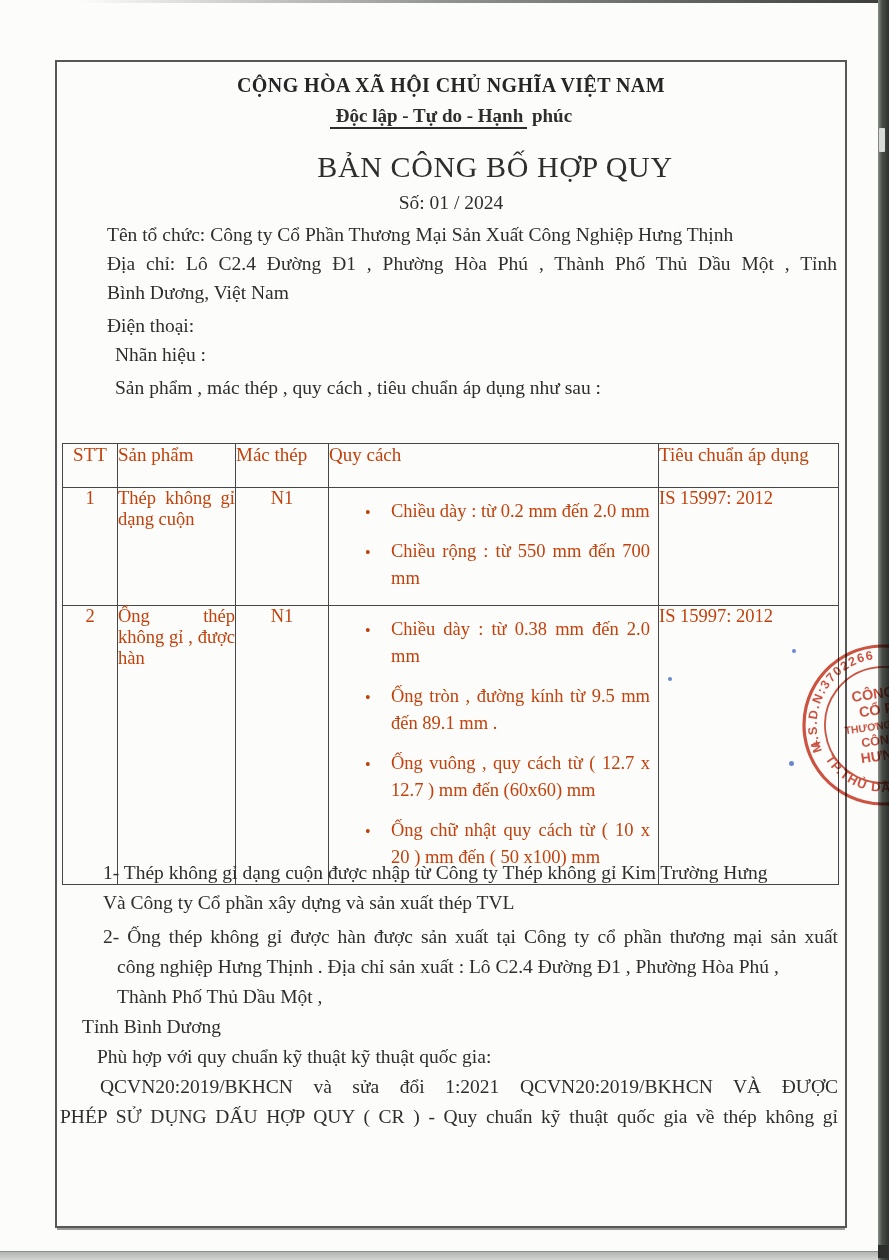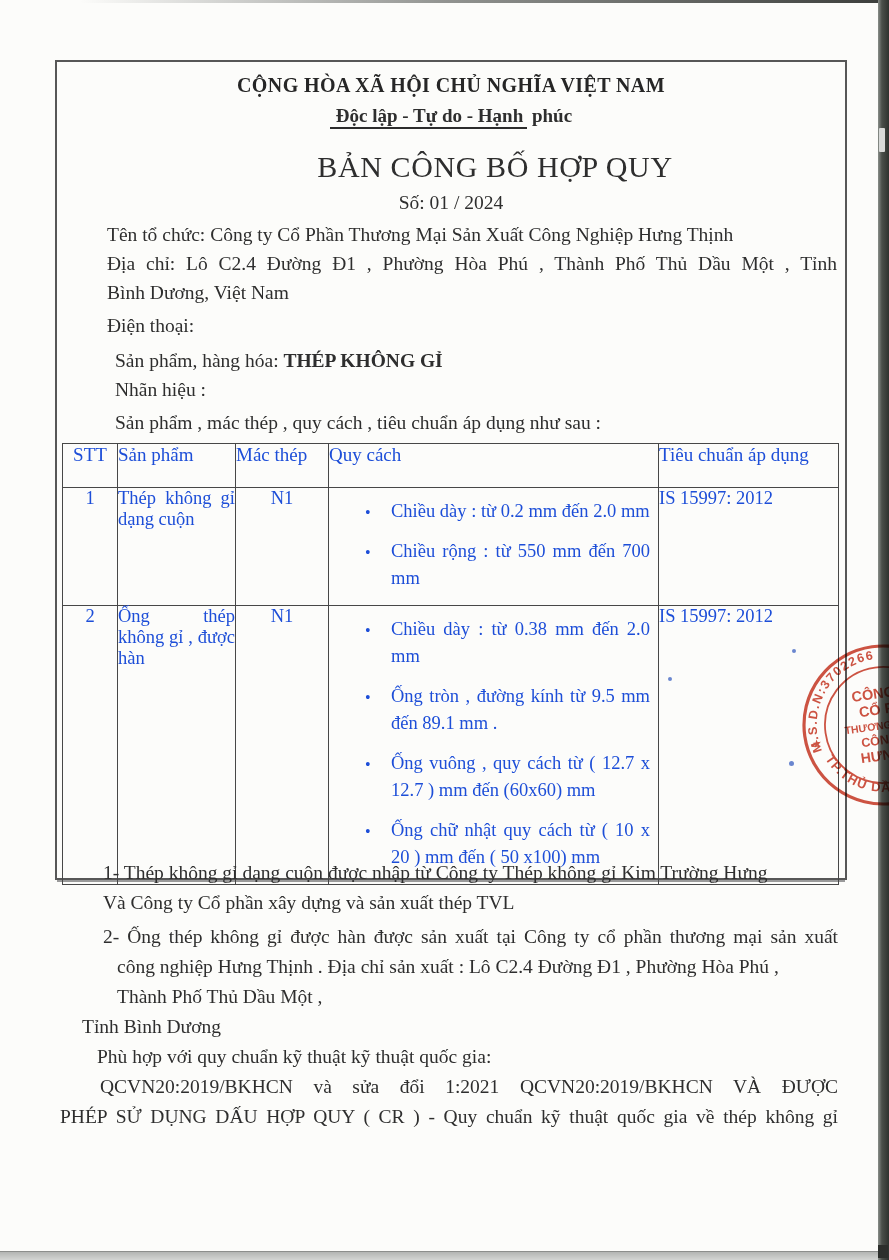--- a/index.html
+++ b/index.html
@@ -15,42 +15,42 @@
   .scan-right{position:absolute;top:0;right:0;width:11px;height:100%;z-index:5;
     background:linear-gradient(to right,#8a8f8a 0%,#4a4f4a 35%,#2e322e 100%);}
   .scan-right-notch{position:absolute;top:128px;left:1px;width:6px;height:24px;background:#d8dad8;border-radius:1px;}
   .scan-bottom{position:absolute;bottom:0;left:0;width:100%;height:8px;z-index:4;
     background:linear-gradient(#b3b5b3,#d3d5d3);border-top:1px solid #8c8e8c;}
   .scan-corner{position:absolute;right:1px;bottom:2px;width:10px;height:13px;background:#2c2f2c;z-index:6;}
   .ink-speck{position:absolute;border-radius:50%;background:#3a5fc0;opacity:.75;z-index:3;}
 
   
   .page-box{
-    position:absolute; left:55px; top:60px; width:792px; height:820px;
+    position:absolute; left:55px; top:60px; width:792px; height:1168px;
     border:2px solid #575757; box-sizing:border-box; z-index:2;
     box-shadow:0 4px 0 -2px #9a9a9a;
   }
   .cline{position:absolute;left:0;width:100%;text-align:center;white-space:nowrap;}
   .nat-header{top:12px;font-size:20px;font-weight:bold;letter-spacing:.4px;color:#262626;}
   .motto{top:43px;font-size:19px;font-weight:bold;}
   .motto .u{border-bottom:2px solid #2c2c2c;padding:0 4px 1px 6px;}
   .doc-title{top:88px;font-size:30px;font-weight:normal;letter-spacing:.6px;margin-left:44px;}
   .doc-number{top:130px;font-size:19.5px;}
 
   .info-block{position:absolute;top:158px;left:21px;right:8px;font-size:19.5px;line-height:29px;margin-left:29px;}
   .jline{text-align:justify;text-align-last:justify;}
   .indent8{padding-left:8px;}
   .mt4{margin-top:4px;}
   .mt6{margin-top:6px;}
   .bold{font-weight:bold;}
 
   
   table.spec-table{
     position:absolute;top:381px;left:5px;width:776px;
-    border-collapse:collapse;table-layout:fixed;font-size:18.5px;color:#1d4ed8;
+    border-collapse:collapse;table-layout:fixed;font-size:18.5px;color:#c2410c;
   }
   table.spec-table th, table.spec-table td{
     border:1.6px solid #474747;vertical-align:top;padding:0;font-weight:normal;
   }
   th.h{height:44px;font-size:19px;text-align:left;padding:9px 0 0 13px;box-sizing:border-box;}
   th.h.center{text-align:center;padding-left:0;}
   td.stt{ text-align:center;padding-top:12px;}
   td.prod{padding:10px 9px 0 12px;text-align:justify;}
   td.grade{text-align:center;padding-top:12px;}
   td.std{padding:10px 4px 0 10px;}
@@ -92,21 +92,20 @@
     <div class="cline nat-header">CỘNG HÒA XÃ HỘI CHỦ NGHĨA VIỆT NAM</div>
     <div class="cline motto"><span class="u">Độc lập - Tự do - Hạnh</span><span> phúc</span></div>
     <div class="cline doc-title">BẢN CÔNG BỐ HỢP QUY</div>
     <div class="cline doc-number">Số: 01 / 2024</div>
 
     <div class="info-block">
       <div>Tên tổ chức: Công ty Cổ Phần Thương Mại Sản Xuất Công Nghiệp Hưng Thịnh</div>
       <div class="jline">Địa chỉ: Lô C2.4 Đường Đ1 , Phường Hòa Phú , Thành Phố Thủ Dầu Một , Tỉnh</div>
       <div>Bình Dương, Việt Nam</div>
       <div class="mt4">Điện thoại:</div>
-      <div class="indent8 mt6"><span>Sản phẩm, hàng hóa: </span><span class="bold">THÉP KHÔNG GỈ</span></div>
       <div class="indent8">Nhãn hiệu :</div>
       <div class="indent8 mt4">Sản phẩm , mác thép , quy cách , tiêu chuẩn áp dụng như sau :</div>
     </div>
 
     <table class="spec-table">
       <colgroup>
         <col style="width:55px">
           <col style="width:118px">
           <col style="width:93px">
           <col style="width:330px">

